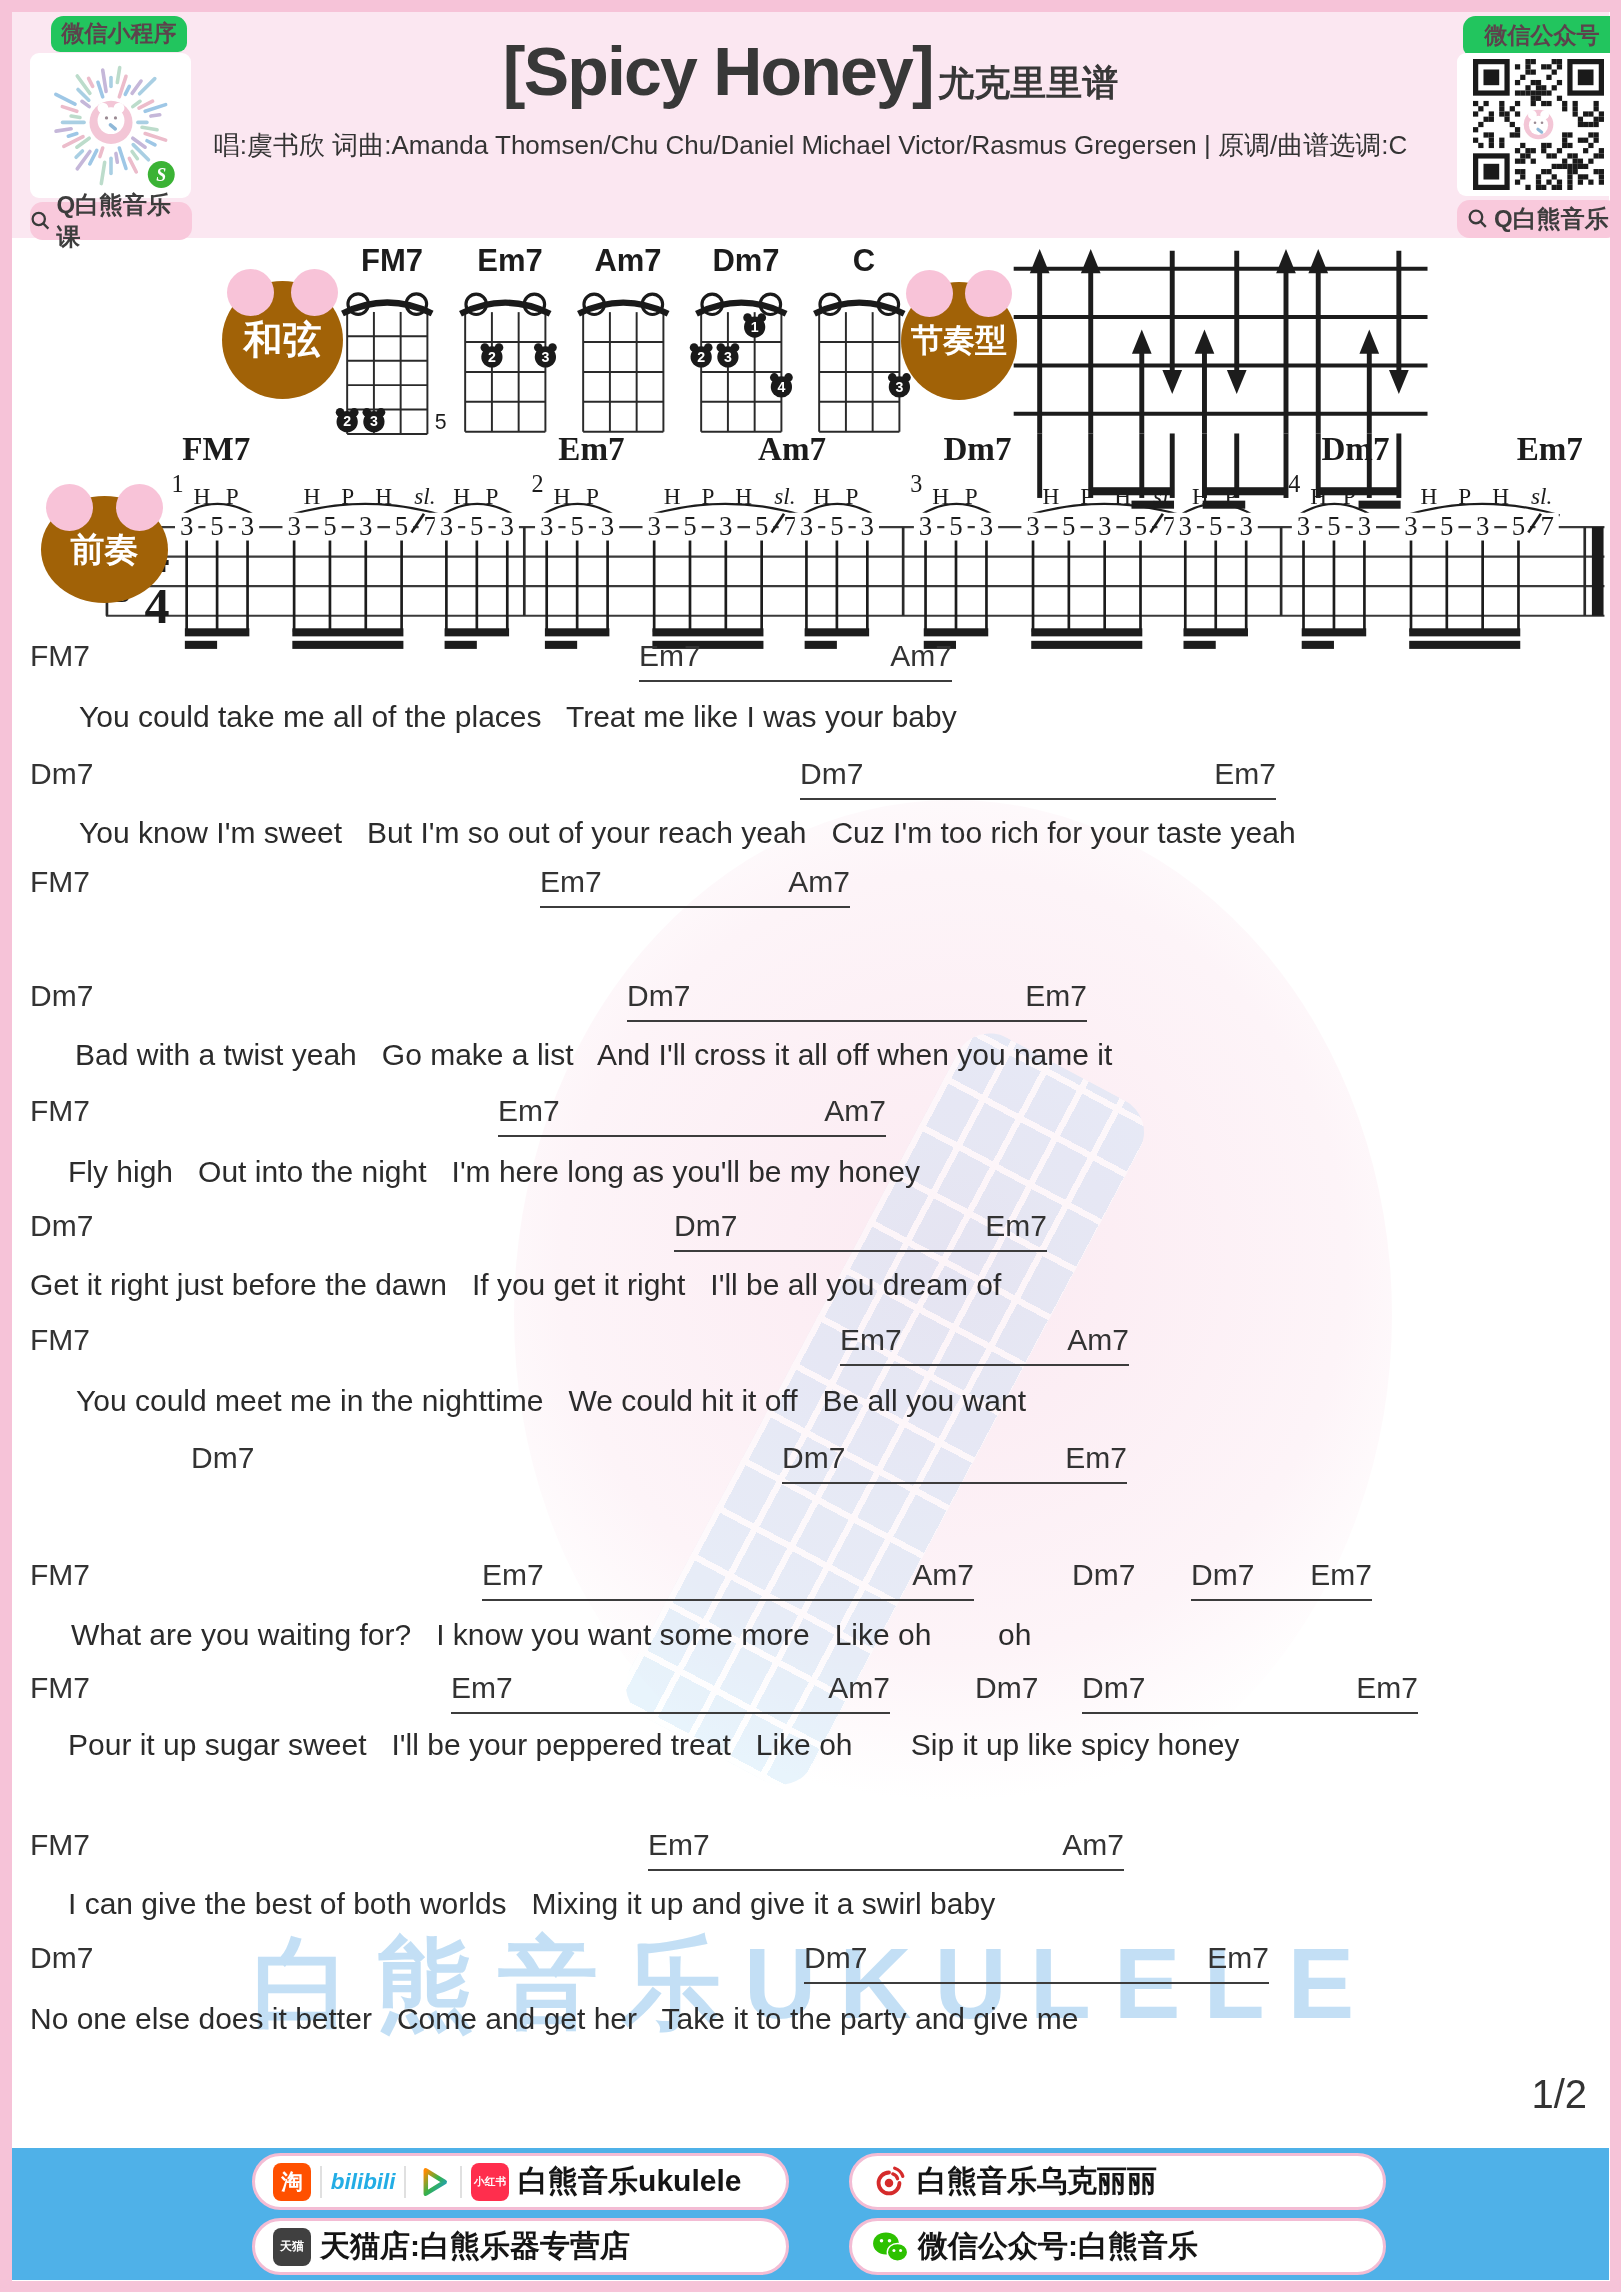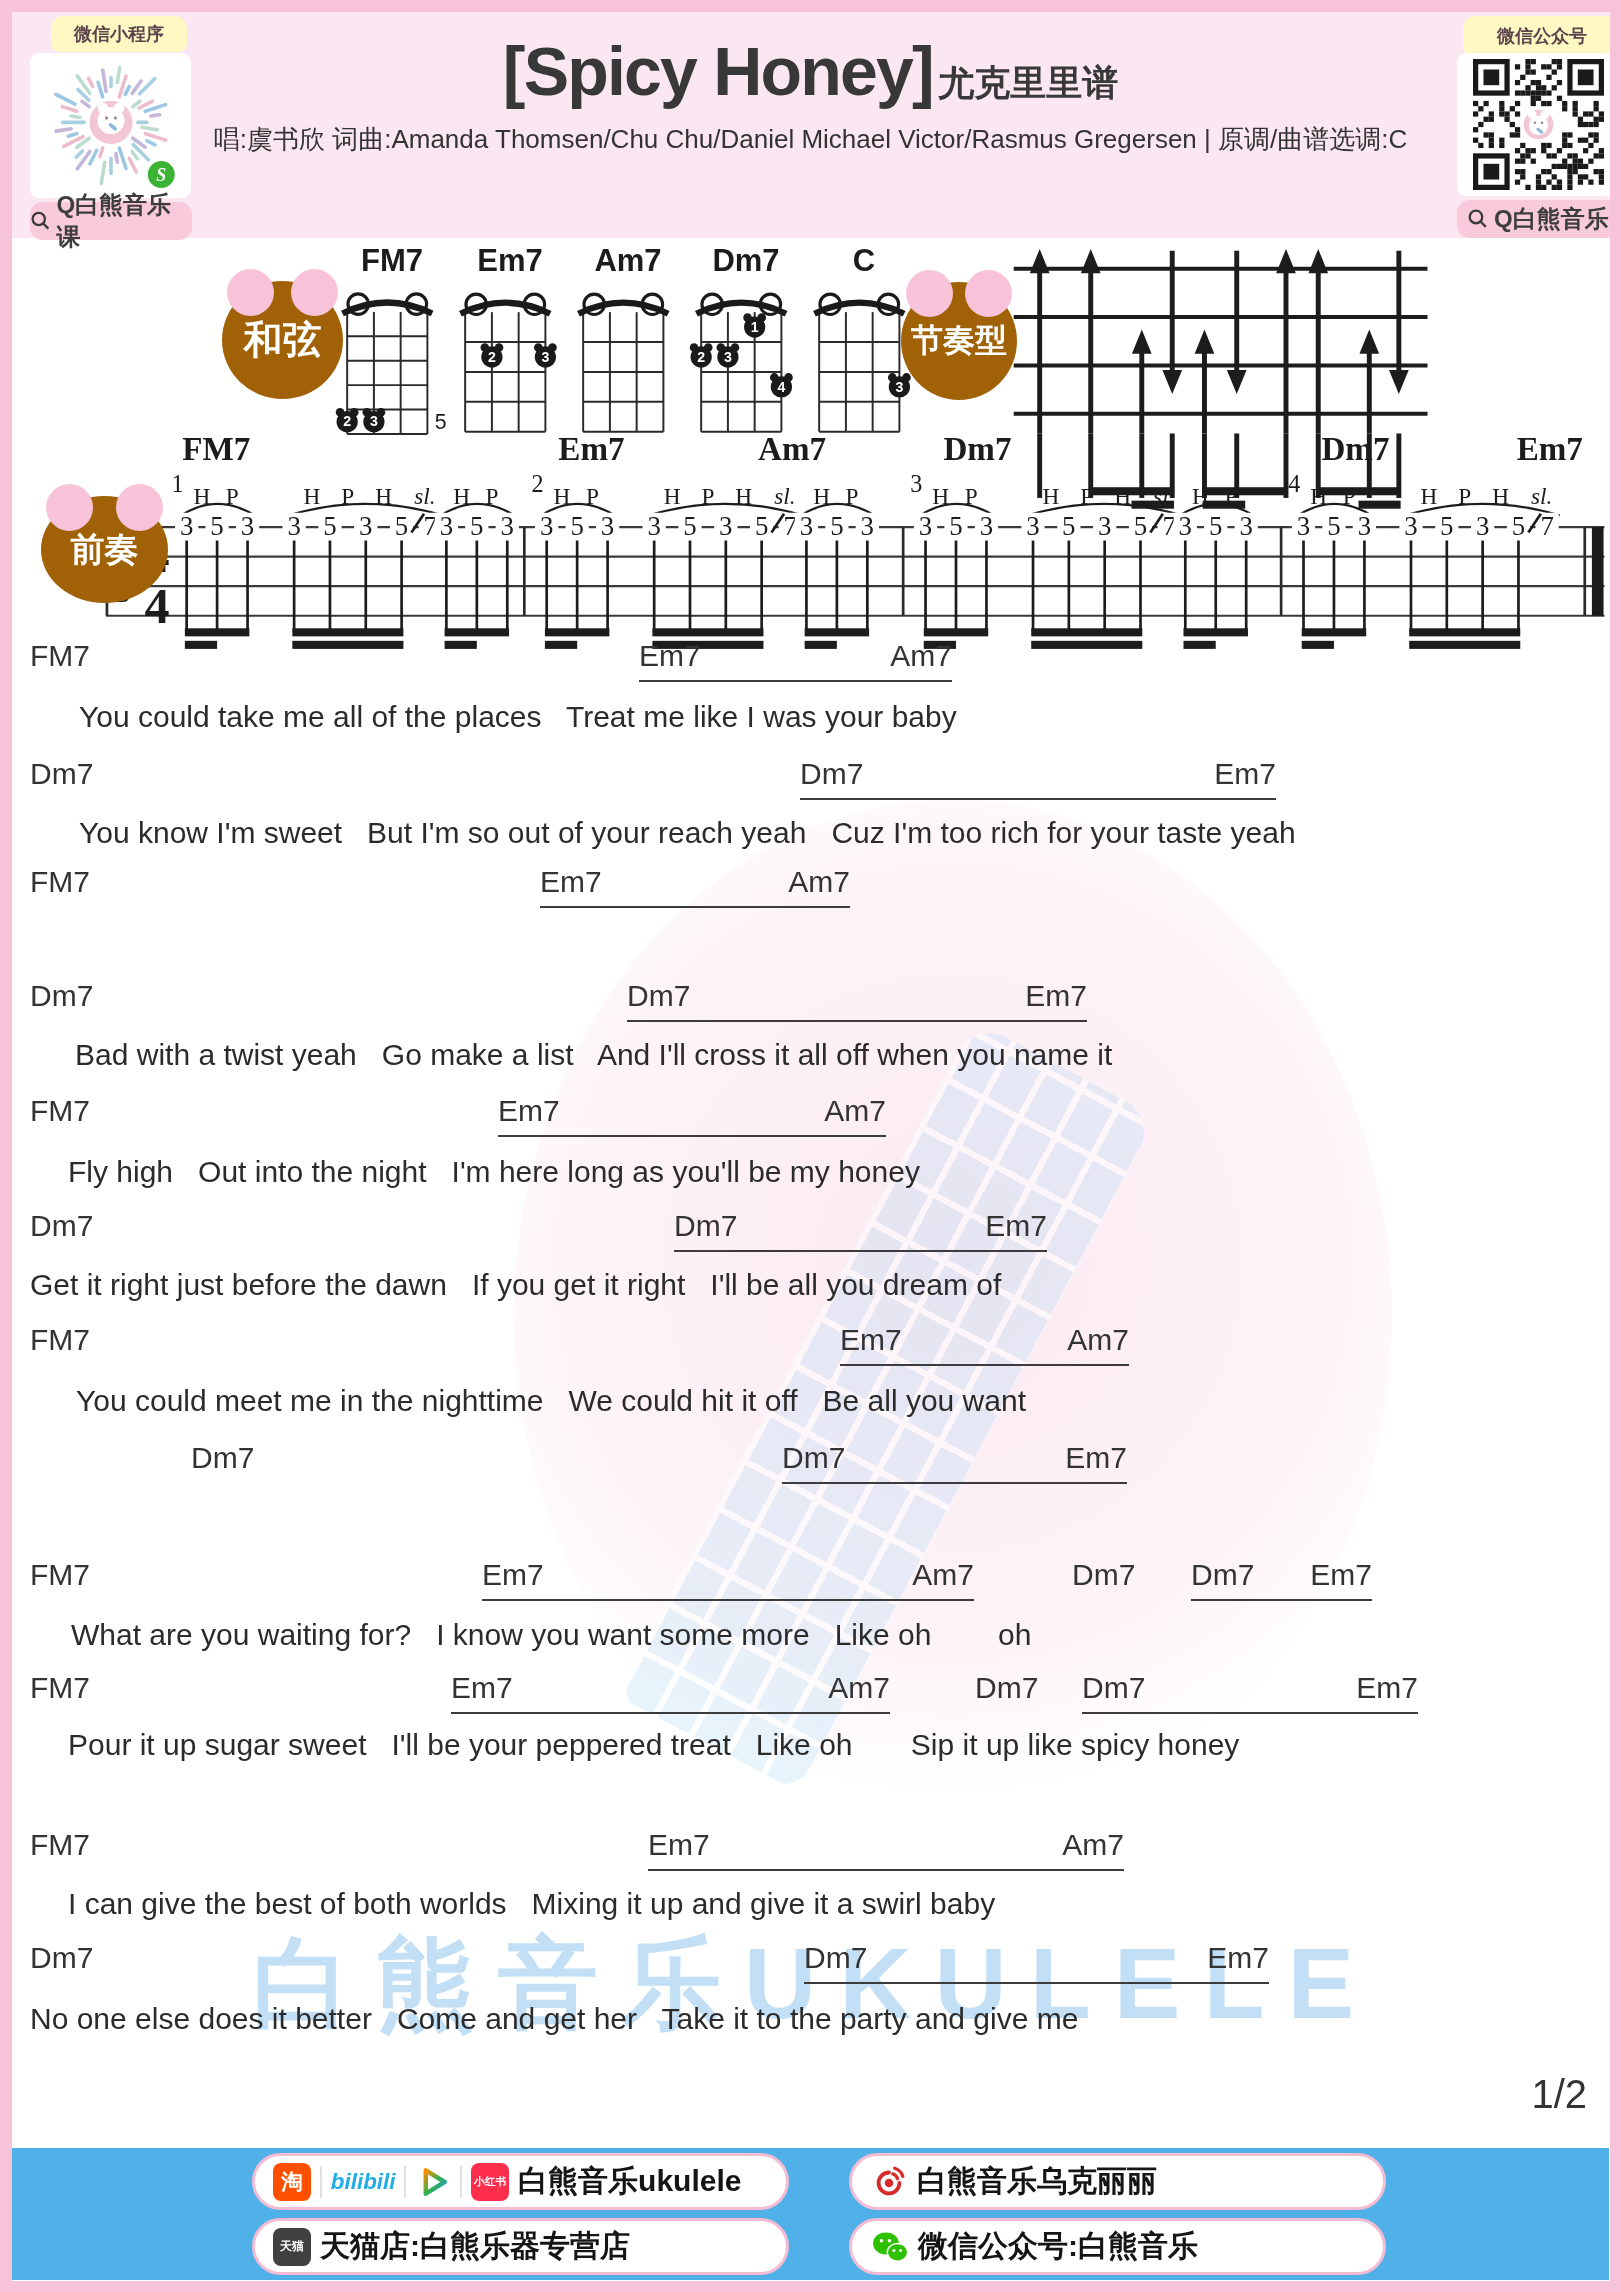--- a/index.html
+++ b/index.html
@@ -5,33 +5,33 @@
   html,body{margin:0;padding:0;}
   body{
     width:1622px;height:2293px;position:relative;overflow:hidden;
     background:#ffffff;border:12.5px solid #f6c3d8;box-sizing:border-box;
     font-family:"Liberation Sans","DejaVu Sans",sans-serif;color:#2e2e2e;
   }
   .abs{position:absolute;}
   
   #header-band{left:0;top:0;width:1597px;height:226px;background:#fbe7f1;z-index:1;}
   .corner-tab{
-    background:#fef9c3;color:#5c434c;font-weight:700;font-size:18px;
+    background:#22c55e;color:#5c434c;font-weight:700;font-size:23px;
     display:flex;align-items:center;justify-content:center;
     border-radius:12.5px 12.5px 9px 9px;z-index:3;
   }
   .code-box{background:#ffffff;border-radius:9px;display:flex;align-items:center;justify-content:center;z-index:3;}
   .code-label{
     background:#f9c9dc;border-radius:12.5px;display:flex;align-items:center;justify-content:center;
     gap:5.4px;font-size:24px;font-weight:700;color:#3d3d3d;z-index:3;
   }
   #title-wrap{left:0;top:19.7px;width:1597px;text-align:center;z-index:2;}
   #title-main{font-size:68px;font-weight:800;color:#383838;letter-spacing:-1.8px;}
   #title-sub{font-size:36px;font-weight:700;color:#383838;margin-left:5.4px;}
-  #credits{left:0;top:110px;width:1597px;text-align:center;font-size:26px;color:#333;z-index:2;}
+  #credits{left:0;top:116px;width:1597px;text-align:center;font-size:26px;color:#333;z-index:2;}
   
   .blob{
     background:#a16207;border-radius:50%;color:#ffffff;font-weight:700;
     display:flex;align-items:center;justify-content:center;z-index:4;
   }
   .blob::before,.blob::after{content:"";position:absolute;top:-12.5px;width:47px;height:47px;background:#f8c3d8;border-radius:50%;z-index:-1;}
   .blob::before{left:5.4px;} .blob::after{right:5.4px;}
   
   #chord-diagrams{left:321px;top:231px;display:flex;gap:0;z-index:3;}
   .cd{width:118px;text-align:center;}

